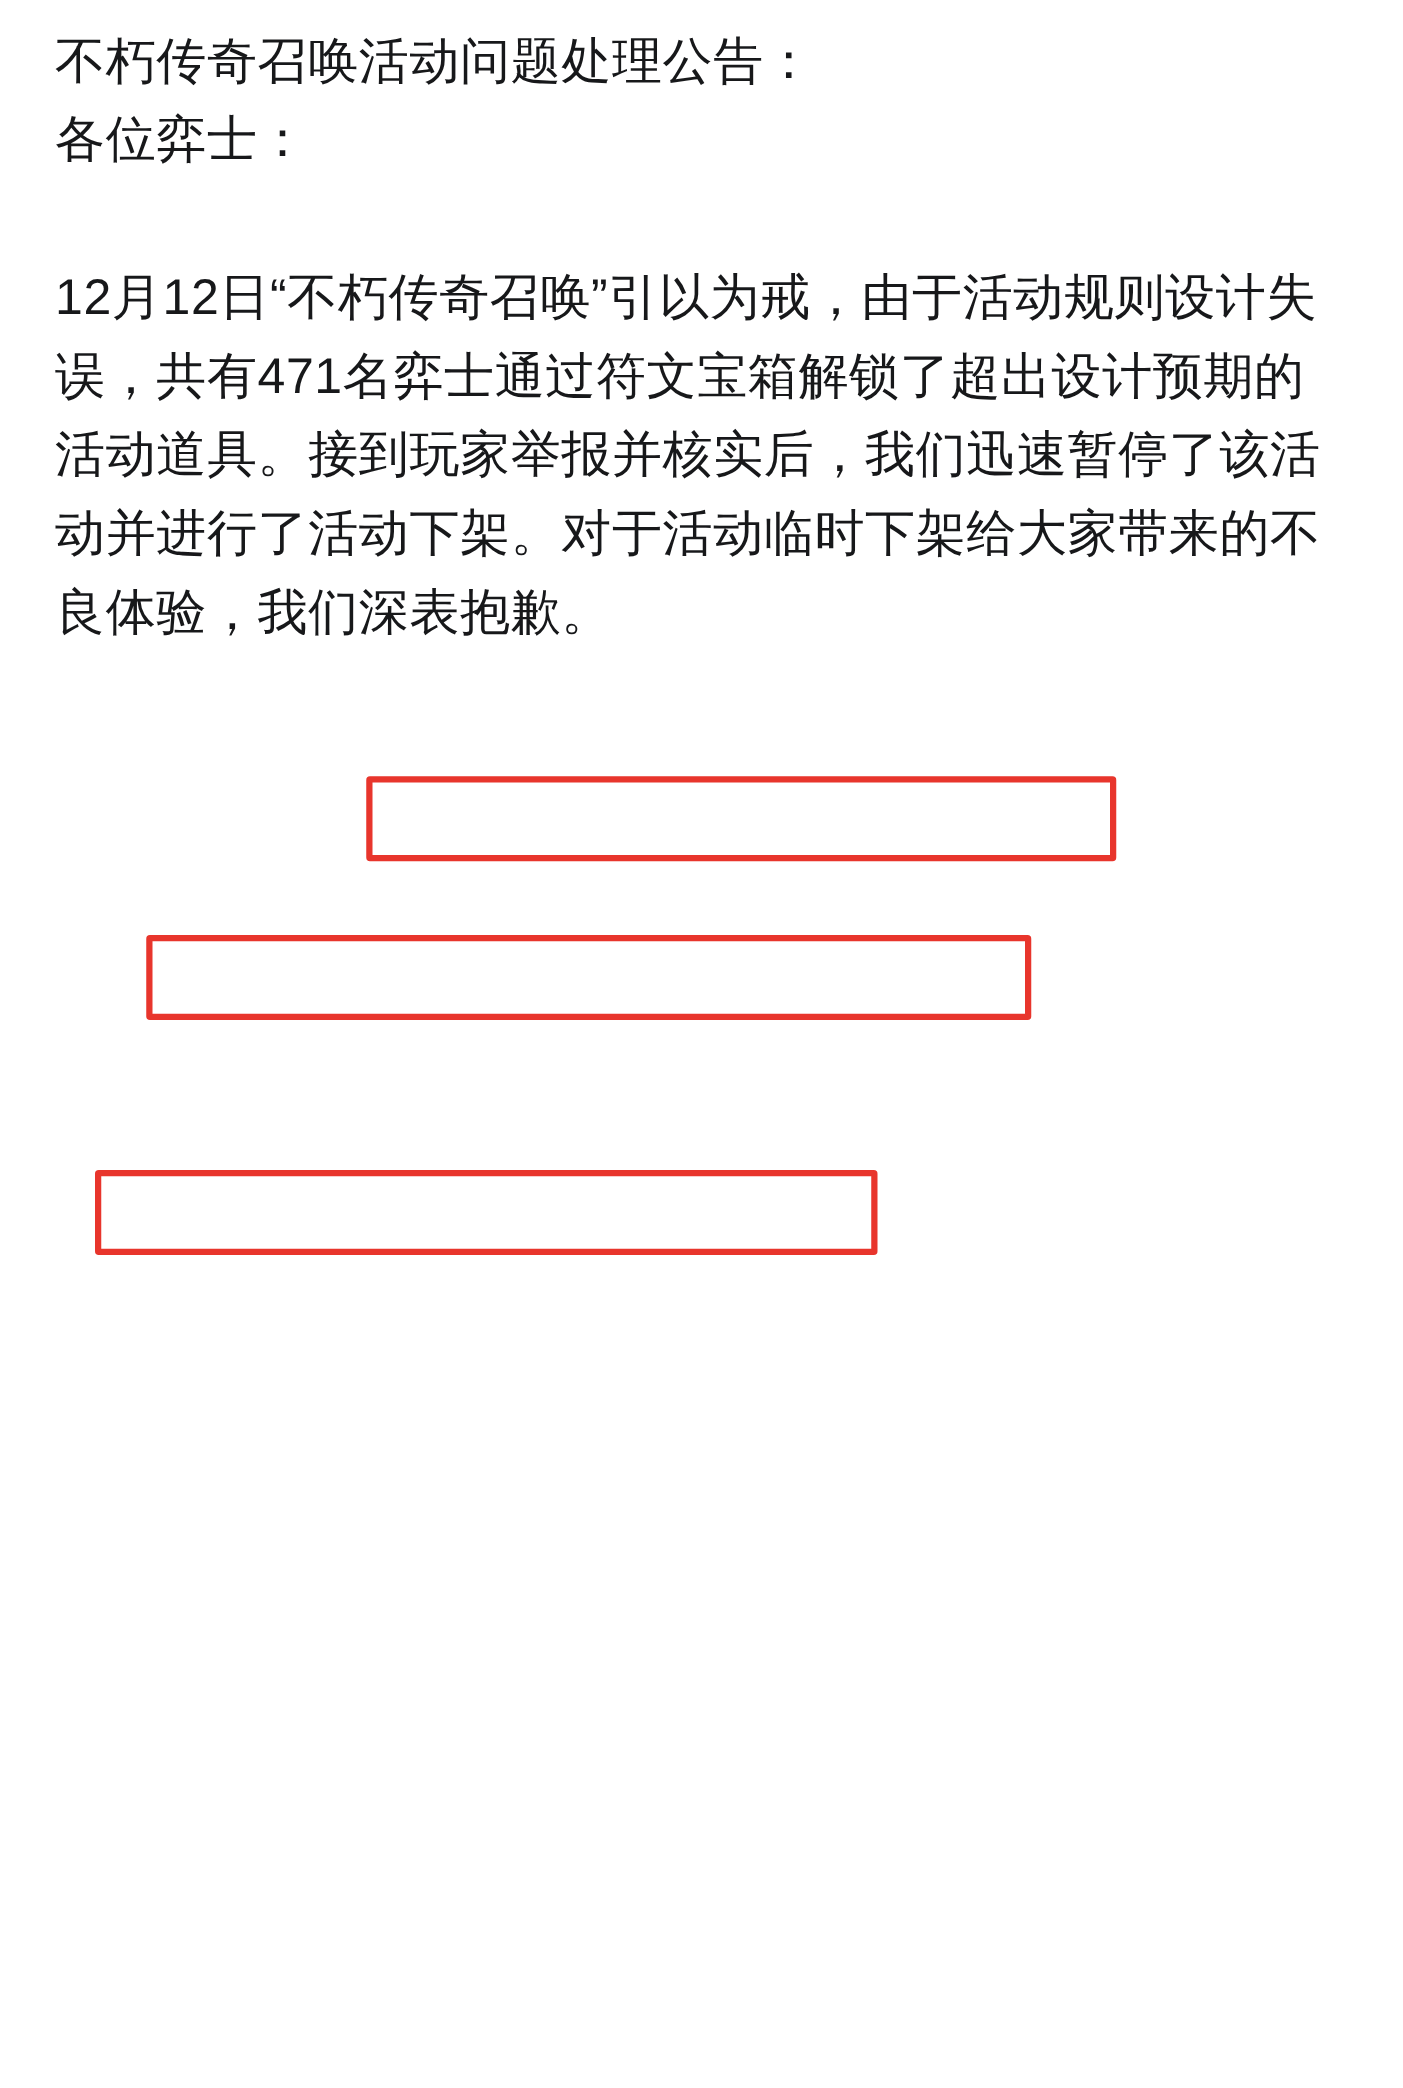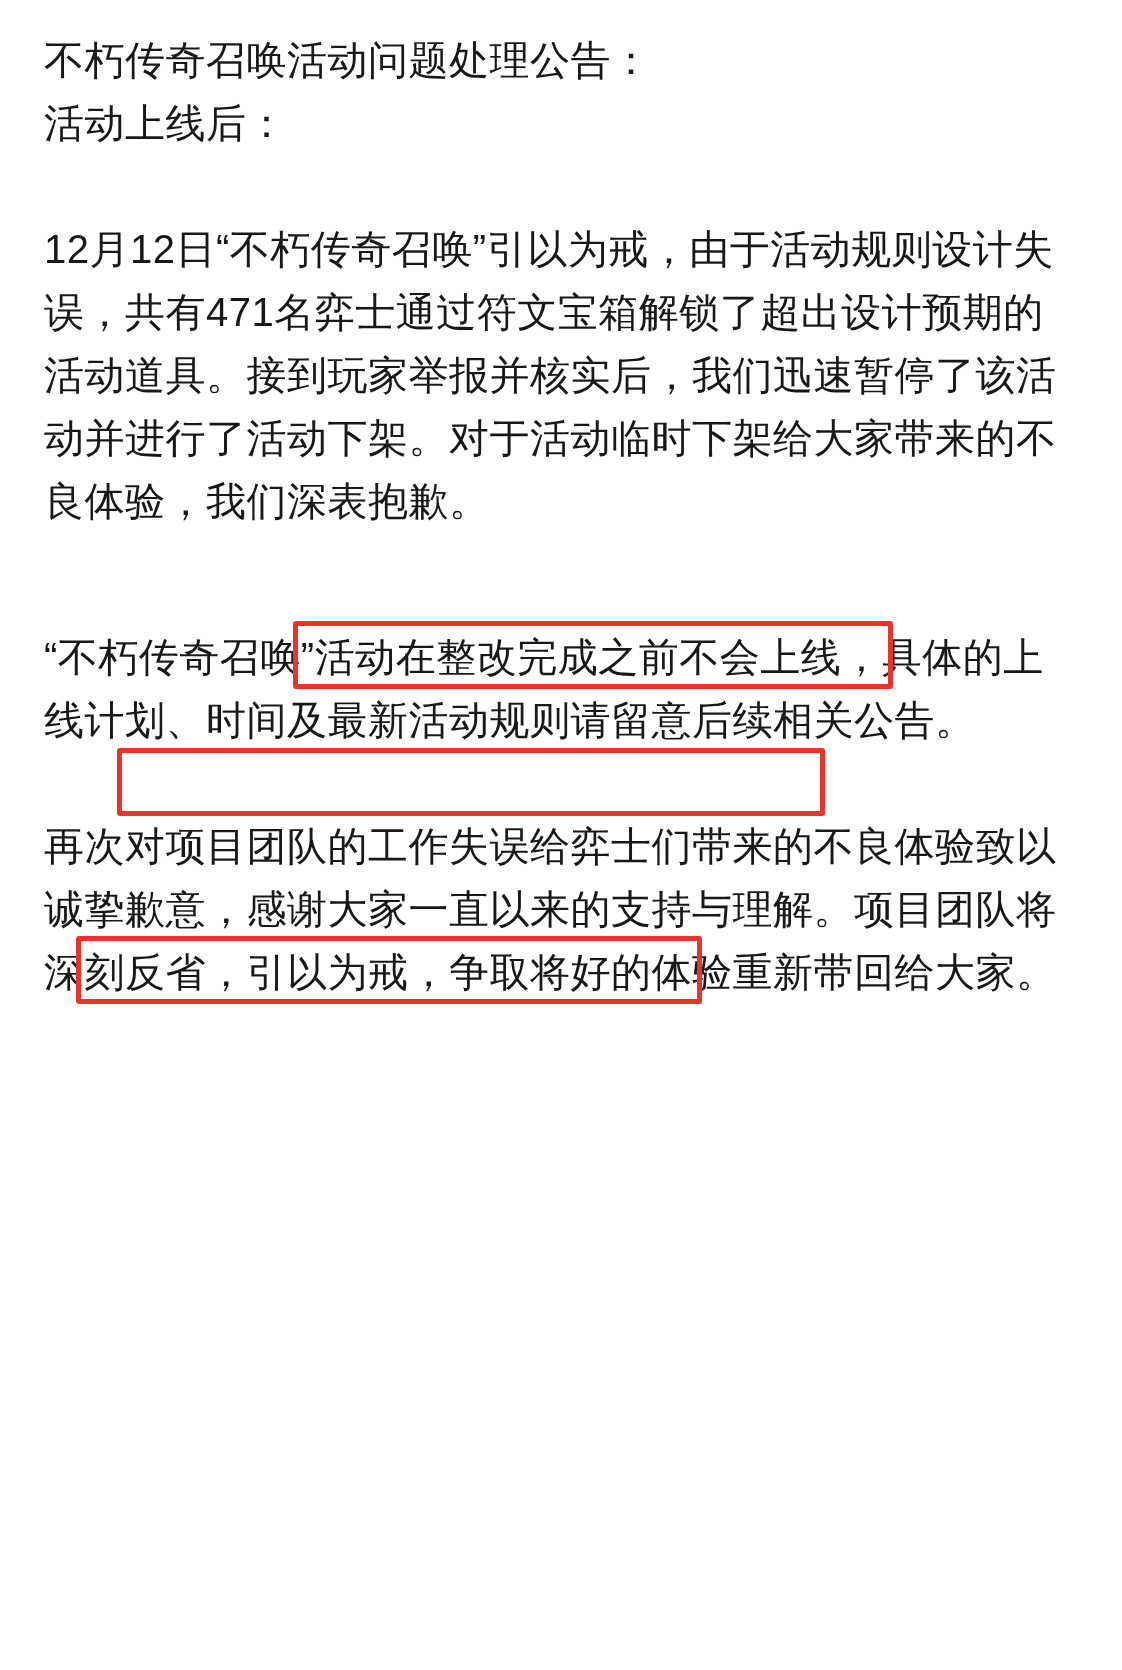--- a/index.html
+++ b/index.html
@@ -12,21 +12,21 @@
     min-height: 1670px;
     font-family: "Liberation Sans", "DejaVu Sans", sans-serif;
     color: #1a1a1a;
     -webkit-font-smoothing: antialiased;
   }
   .page {
     position: relative;
     width: 1122px;
     min-height: 1670px;
     box-sizing: border-box;
-    padding: 29px 44px 30px 44px;
+    padding: 18px 44px 30px 44px;
     background: #ffffff;
   }
   .para {
     font-size: 40px;
     line-height: 63px;
     letter-spacing: 0.5px;
     color: #17181a;
     margin: 0;
     white-space: pre-wrap;
     word-break: break-word;
@@ -48,34 +48,32 @@
     box-sizing: border-box;
     pointer-events: none;
   }
 </style>
 </head>
 <body>
 
 <div class="page">
 
   <div class="para">不朽传奇召唤活动问题处理公告：</div>
-  <div class="para">活动上线后：</div>
+  <div class="para">各位弈士：</div>
 
   <div class="spacer"></div>
 
   <div class="para">12月12日“不朽传奇召唤”引以为戒，由于活动规则设计失误，共有471名弈士通过符文宝箱解锁了超出设计预期的活动道具。接到玩家举报并核实后，我们迅速暂停了该活动并进行了活动下架。对于活动临时下架给大家带来的不良体验，我们深表抱歉。</div>
 
   <div class="spacer"></div>
 
 
   <div class="spacer-sm"></div>
 
-  <div class="para">“不朽传奇召唤”活动在整改完成之前不会上线，具体的上线计划、时间及最新活动规则请留意后续相关公告。</div>
 
   <div class="spacer"></div>
 
-  <div class="para">再次对项目团队的工作失误给弈士们带来的不良体验致以诚挚歉意，感谢大家一直以来的支持与理解。项目团队将深刻反省，引以为戒，争取将好的体验重新带回给大家。</div>
 
   <div class="hl-box" style="left: 293px; top: 621px; width: 600px; height: 68px; border-color: rgb(232, 53, 44);"></div>
   <div class="hl-box" style="left: 117px; top: 748px; width: 708px; height: 68px; border-color: rgb(232, 53, 44);"></div>
   <div class="hl-box" style="left: 76px; top: 936px; width: 626px; height: 68px; border-color: rgb(232, 53, 44);"></div>
 
 </div>
 
 </body></html>

